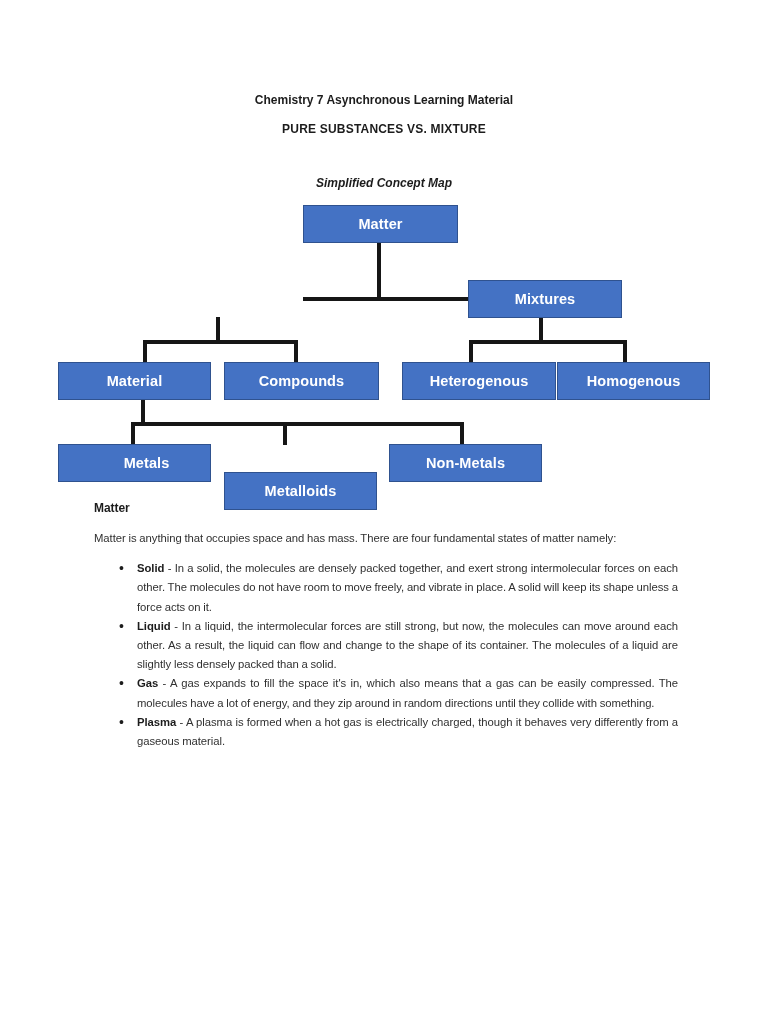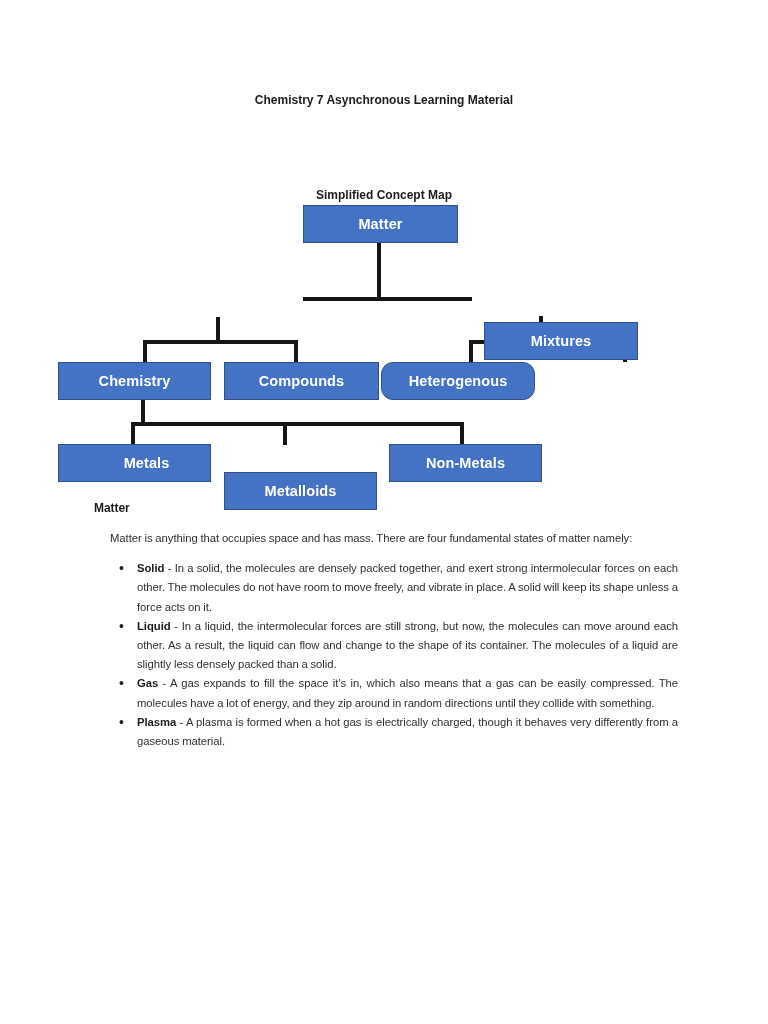--- a/index.html
+++ b/index.html
@@ -18,21 +18,21 @@
     width: 768px;
     text-align: center;
     font-size: 12px;
     font-weight: 700;
     color: #1c1c1c;
     line-height: 15px;
     margin: 0;
   }
   .h-title1 { top: 93px; }
   .h-title2 { top: 122px; letter-spacing: 0.2px; }
-  .h-map    { top: 188px; }
+  .h-map    { top: 176px; font-style: italic; }
 
   .diagram { position: absolute; left: 0; top: 0; width: 768px; height: 500px; }
   .connectors { position: absolute; left: 0; top: 0; }
   .node {
     position: absolute;
     background: #4472C4;
     border: 1.5px solid #2F528F;
     box-sizing: border-box;
     color: #ffffff;
     font-weight: 700;
@@ -54,21 +54,21 @@
     word-spacing: -0.3px;
   }
   .content h4 {
     margin: 0;
     font-size: 12px;
     line-height: 14px;
     font-weight: 700;
     color: #1c1c1c;
   }
   .content p.intro {
-    margin: 14px 0 0 16px;
+    margin: 14px 0 0 0;
     line-height: 19.2px;
   }
   .content ul {
     margin: 11px 0 16px 0;
     padding: 0;
     list-style: none;
   }
   .content li {
     position: relative;
     padding-left: 43px;
@@ -84,20 +84,21 @@
     color: #1c1c1c;
   }
   .content li b { color: #1c1c1c; }
 </style>
 </head>
 <body>
 
 <div class="page">
 
   <h1 class="heading h-title1">Chemistry 7 Asynchronous Learning Material</h1>
+  <h2 class="heading h-title2">PURE SUBSTANCES VS. MIXTURE</h2>
   <h3 class="heading h-map">Simplified Concept Map</h3>
 
   <div class="diagram">
 
     <svg class="connectors" width="768" height="500" viewBox="0 0 768 500" fill="none" stroke="#161616" stroke-width="4">
 
       <path d="M 379 243 L 379 301"></path>
 
       <path d="M 303 299 L 472 299"></path>
 
@@ -106,24 +107,25 @@
 
       <path d="M 541 316 L 541 344"></path>
       <path d="M 471 362 L 471 342 L 625 342 L 625 362"></path>
 
       <path d="M 143 399 L 143 426"></path>
       <path d="M 133 445 L 133 424 L 462 424 L 462 445"></path>
       <path d="M 285 424 L 285 445"></path>
     </svg>
 
     <div class="node" style="left:303px; top:205px; width:155px; height:38px;">Matter</div>
-    <div class="node" style="left:484px; top:280px; width:154px; height:38px;margin-top:42px;">Mixtures</div>
-    <div class="node" style="left:58px; top:362px; width:153px; height:38px;">Chemistry</div>
+    <div class="node" style="left:468px; top:280px; width:154px; height:38px;">Mixtures</div>
+    <div class="node" style="left:58px; top:362px; width:153px; height:38px;">Material</div>
     <div class="node" style="left:224px; top:362px; width:155px; height:38px;">Compounds</div>
-    <div class="node" style="left:381px; top:362px; width:154px; height:38px;border-radius:12px;">Heterogenous</div>
+    <div class="node" style="left:402px; top:362px; width:154px; height:38px;">Heterogenous</div>
+    <div class="node" style="left:557px; top:362px; width:153px; height:38px;">Homogenous</div>
     <div class="node" style="left:58px; top:444px; width:153px; height:38px;padding-left:24px;">Metals</div>
     <div class="node" style="left:224px; top:472px; width:153px; height:38px;text-align:center;">Metalloids</div>
     <div class="node" style="left:389px; top:444px; width:153px; height:38px;">Non-Metals</div>
   </div>
 
   <div class="content">
     <h4>Matter</h4>
     <p class="intro">Matter is anything that occupies space and has mass. There are four fundamental states of matter namely:</p>
     <ul>
       <li>

